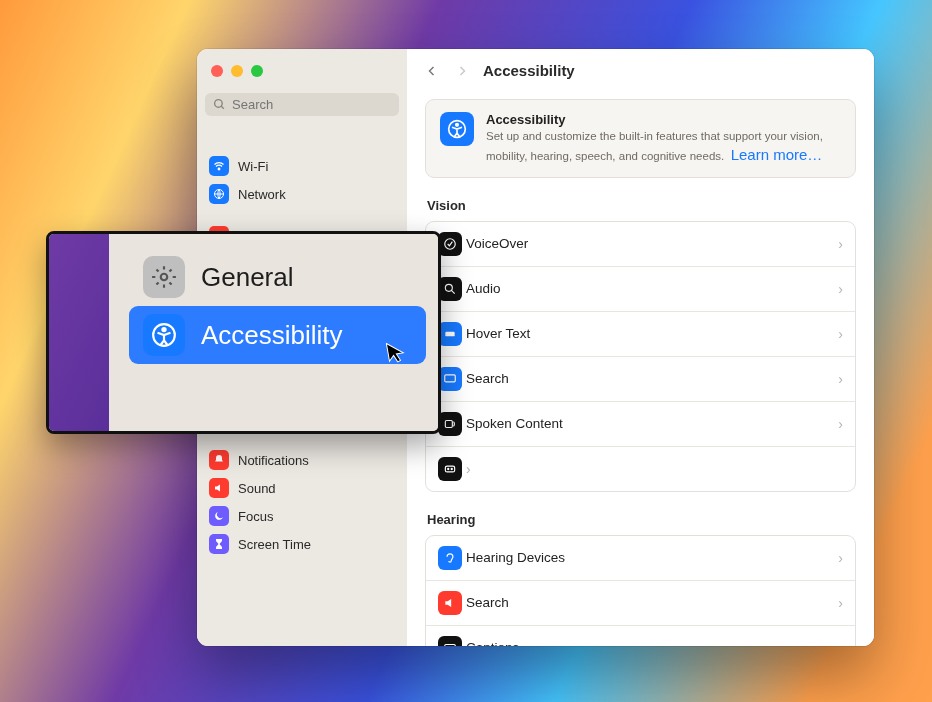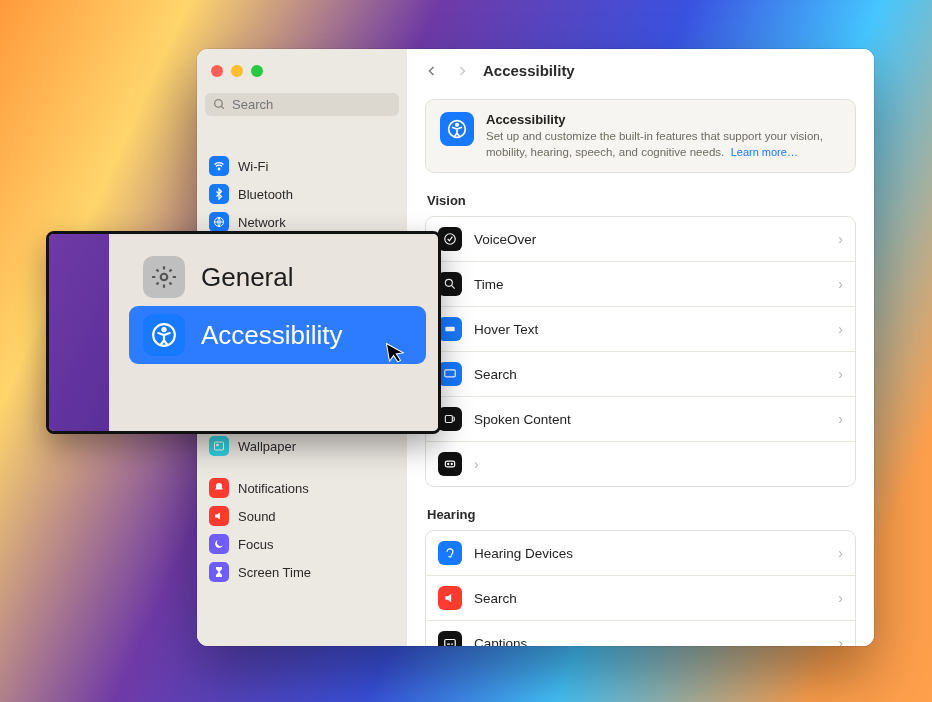--- a/index.html
+++ b/index.html
@@ -44,24 +44,24 @@
   .nav-btn { width:18px; height:18px; display:flex; align-items:center; justify-content:center; color:#888;}
   .title { font-weight:600; font-size:15px; color:#2a2a2a; }
   .content { flex:1; overflow:auto; padding: 6px 18px 20px; }
   .hero {
     border:1px solid #e3e0db; border-radius:9px; padding:12px 14px; display:flex; gap:12px;
     background:#f7f5f1;
   }
   .hero-icon { width:34px; height:34px; border-radius:8px; background:#1779ff; display:flex;align-items:center;justify-content:center; color:#fff; flex-shrink:0;}
   .hero-text h3{ font-size:13px; font-weight:600; color:#222; margin-bottom:2px;}
   .hero-text p{ font-size:11.5px; color:#6f6a63; line-height:1.35;}
-  .hero-text a{ color:#1779ff; text-decoration:none; font-size:11px;}
+  .hero-text a{ color:#1779ff; text-decoration:none; font-size:15px;}
   .section-h { font-weight:700; font-size:13px; color:#2a2a2a; margin:20px 2px 8px;}
   .list { border:1px solid #e3e0db; border-radius:9px; overflow:hidden; }
-  .row { display:flex; align-items:center; gap:12px; padding:10px 12px; border-top:1px solid #e9e5df; cursor:default;}
+  .row { display:flex; align-items:center; gap:4px; padding:10px 12px; border-top:1px solid #e9e5df; cursor:default;}
   .row:first-child{border-top:none;}
   .row .ric { width:24px; height:24px; border-radius:6px; display:flex; align-items:center; justify-content:center; color:#fff; flex-shrink:0;}
   .row .label{ flex:1; font-size:13.5px; color:#232323;}
   .row .chev{ color:#b8b3ab; font-size:14px;}
   
   .zoom {
     position:absolute; left:46px; top:231px; width:395px; height:203px;
     background:#e9e4dd; border:3px solid #111; border-radius:8px;
     box-shadow: 0 12px 30px rgba(0,0,0,0.35);
     overflow:hidden;
@@ -110,28 +110,20 @@
               <svg width="12" height="12" viewBox="0 0 24 24" fill="none" stroke="#fff" stroke-width="2.5">
                 <path d="M3 9c5-5 13-5 18 0"></path>
                 <path d="M6 13c3.5-3.5 8.5-3.5 12 0"></path>
                 <circle cx="12" cy="18" r="1.6" fill="#fff"></circle>
               </svg>
             </span>
             <span>Wi-Fi</span>
           </div>
         <div class="s-item">
             <span class="ic" style="background:#1779ff">
-              <svg width="12" height="12" viewBox="0 0 24 24" fill="none" stroke="#fff" stroke-width="2.5">
-                <path d="M7 7l10 10-5 5V2l5 5L7 17"></path>
-              </svg>
-            </span>
-            <span>Bluetooth</span>
-          </div>
-        <div class="s-item">
-            <span class="ic" style="background:#1779ff">
               <svg width="12" height="12" viewBox="0 0 24 24" fill="none" stroke="#fff" stroke-width="2">
                 <circle cx="12" cy="12" r="9"></circle>
                 <path d="M3 12h18M12 3c3 3 3 15 0 18M12 3c-3 3-3 15 0 18"></path>
               </svg>
             </span>
             <span>Network</span>
           </div>
       </div>
 
       <div class="group">
@@ -277,21 +269,21 @@
             <span class="label">VoiceOver</span>
             <span class="chev">›</span>
           </div>
         <div class="row">
             <span class="ric" style="background:#111">
               <svg width="14" height="14" viewBox="0 0 24 24" fill="none" stroke="#fff" stroke-width="2">
                 <circle cx="10" cy="10" r="6"></circle>
                 <line x1="20" y1="20" x2="14" y2="14"></line>
               </svg>
             </span>
-            <span class="label">Time</span>
+            <span class="label">Audio</span>
             <span class="chev">›</span>
           </div>
         <div class="row">
             <span class="ric" style="background:#1779ff">
               <svg width="14" height="14" viewBox="0 0 24 24" fill="#fff">
                 <rect x="4" y="8" width="16" height="8" rx="2"></rect>
               </svg>
             </span>
             <span class="label">Hover Text</span>
             <span class="chev">›</span>

